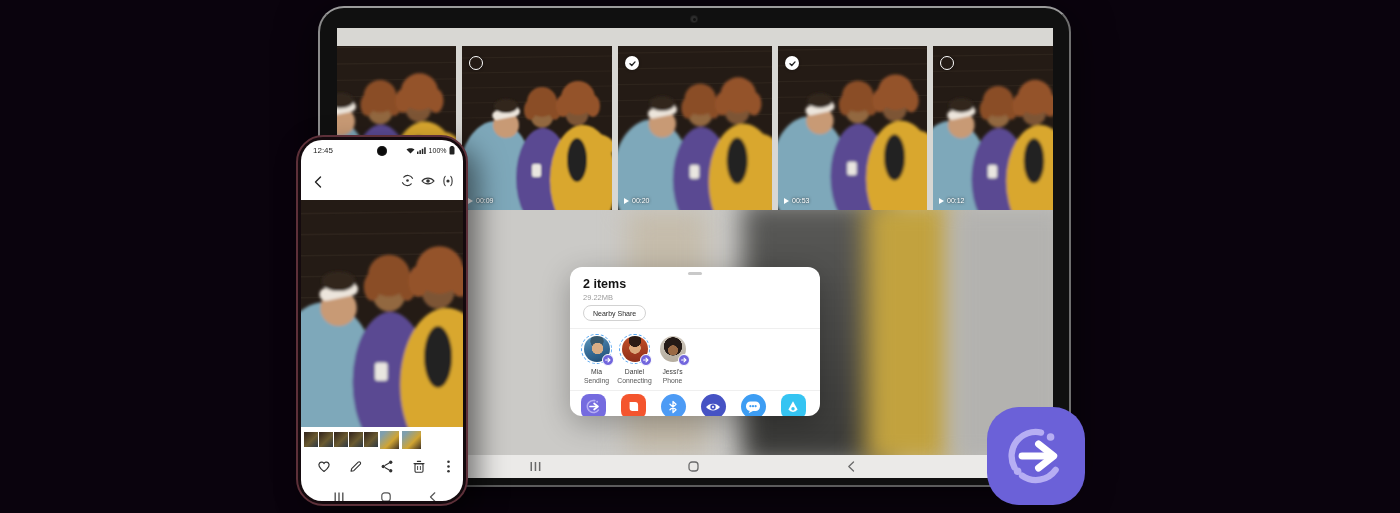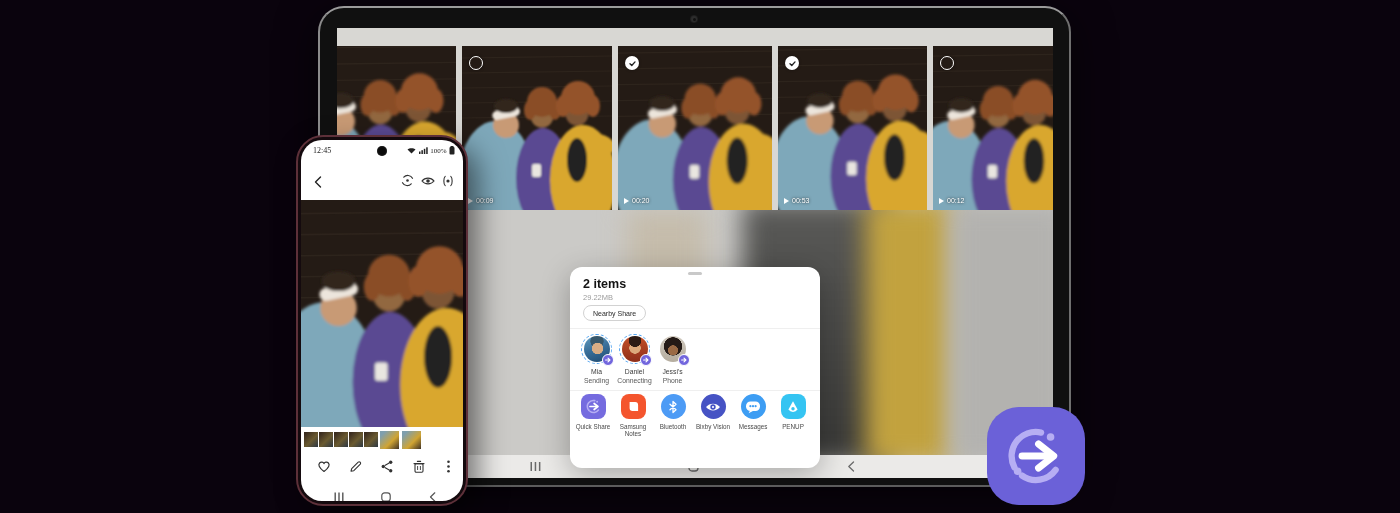--- a/index.html
+++ b/index.html
@@ -36,21 +36,21 @@
   .b-yellow{left:528px;top:-10px;width:90px;height:265px;background:#c2a23e;}
   .b-gray{left:612px;top:-10px;width:120px;height:265px;background:#b3b2af;}
   .b-warm{left:290px;top:0;width:80px;height:245px;background:#c5bcab;}
 
   
   .t-nav{position:absolute;left:0;top:427px;width:716px;height:23px;background:#ebeae8;
          display:flex;align-items:center;}
   .t-nav .nbtn{position:absolute;display:flex;align-items:center;justify-content:center;}
 
   
-  .sheet{position:absolute;left:233px;top:239px;width:250px;height:201px;background:#fff;border-radius:12px;
+  .sheet{position:absolute;left:233px;top:239px;width:250px;height:149px;background:#fff;border-radius:12px;
          box-shadow:0 8px 30px rgba(0,0,0,.28);overflow:hidden;}
   .handle{position:absolute;left:50%;top:5px;margin-left:-7px;width:14px;height:2.5px;border-radius:2px;background:#c9c9c9;}
   .ss-title{position:absolute;left:13px;top:10px;font-size:12.5px;font-weight:bold;color:#141414;}
   .ss-size{position:absolute;left:13px;top:26px;font-size:7.5px;color:#9c9c9c;}
   .pill{position:absolute;left:13px;top:38px;font-size:7px;color:#2a2a2a;border:1px solid #d2d2d2;
         border-radius:10px;padding:3.5px 9px;background:#fff;}
   .ss-div{position:absolute;left:0;width:250px;height:1px;background:#efefef;}
   .d1{top:61px;} .d2{top:123px;}
   .contacts{position:absolute;left:8px;top:66px;display:flex;}
   .contact{width:37px;margin-right:1px;display:flex;flex-direction:column;align-items:center;}
@@ -76,21 +76,21 @@
   .app-ic{width:25px;height:25px;display:flex;align-items:center;justify-content:center;}
   .circle{border-radius:50%;} .squircle{border-radius:8px;}
   .ic-qs{background:#756bdf;} .ic-notes{background:#f4552e;} .ic-bt{background:#4d9bf5;}
   .ic-bixby{background:#4653c4;} .ic-msg{background:#3d9df3;} .ic-penup{background:#35c4f2;}
   .app-label{margin-top:3.5px;font-size:6.3px;color:#4a4a4a;text-align:center;line-height:7.5px;white-space:nowrap;}
   .app-label.wrap{white-space:normal;width:32px;}
 
   
   .phone{position:absolute;left:296px;top:135px;width:172px;height:371px;background:#140a0e;
          border:2px solid #5d3039;border-radius:27px;box-sizing:border-box;
-         box-shadow:10px 12px 28px rgba(0,0,0,.5);font-family:Liberation Serif, serif;}
+         box-shadow:10px 12px 28px rgba(0,0,0,.5);}
   .p-screen{position:absolute;left:3px;top:3px;width:162px;height:361px;background:#fff;border-radius:21px;overflow:hidden;}
   .p-status{position:absolute;left:0;top:5px;width:162px;height:12px;}
   .p-time{position:absolute;left:12px;top:1px;font-size:8px;color:#222;}
   .punch{position:absolute;left:76px;top:1px;width:10px;height:10px;border-radius:50%;background:#0a0a0a;box-shadow:inset 0 0 2px #333;}
   .p-sicons{position:absolute;right:8px;top:1px;display:flex;align-items:center;gap:2.5px;}
   .p-batt-txt{font-size:7px;color:#222;}
   .p-toolbar{position:absolute;left:0;top:30px;width:162px;height:22px;}
   .p-back{position:absolute;left:13px;top:4px;}
   .p-ticons{position:absolute;right:9px;top:4px;display:flex;gap:7px;align-items:center;}
   .p-photo{position:absolute;left:0;top:60px;width:162px;height:227px;overflow:hidden;background:#241b15;}

